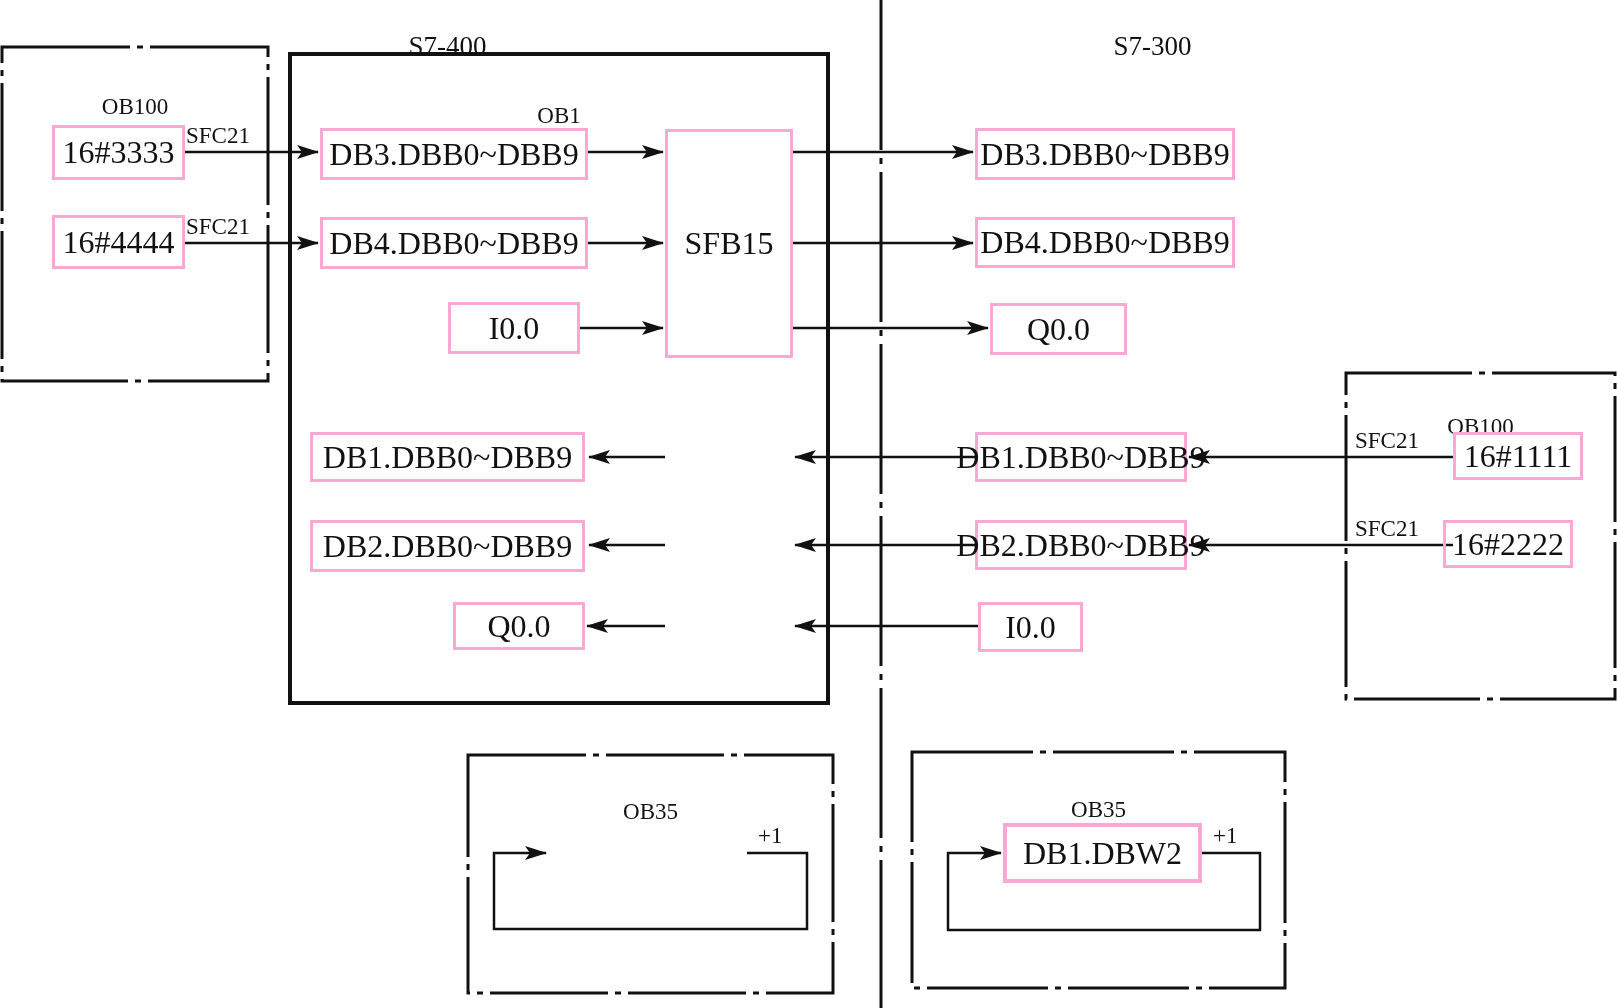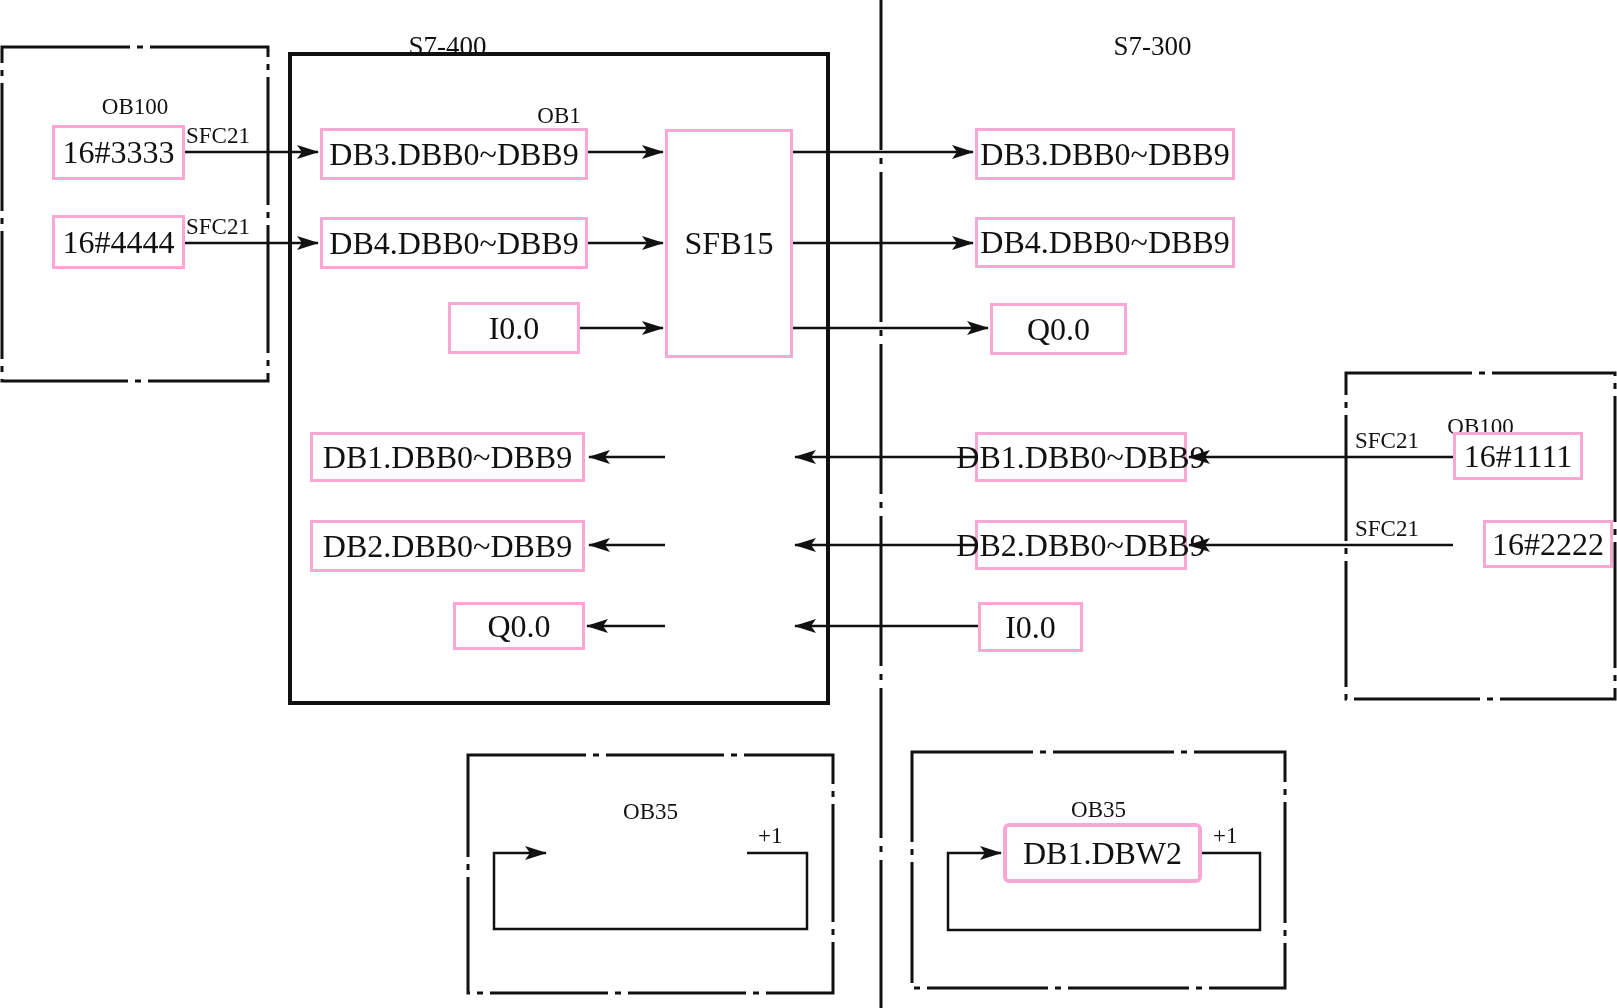--- a/index.html
+++ b/index.html
@@ -109,24 +109,24 @@
 
   <div class="box" style="left:975px;top:128px;width:260px;height:52px;">DB3.DBB0~DBB9</div>
   <div class="box" style="left:975px;top:217px;width:260px;height:51px;">DB4.DBB0~DBB9</div>
   <div class="box" style="left:990px;top:303px;width:137px;height:52px;">Q0.0</div>
   <div class="box" style="left:975px;top:432px;width:212px;height:50px;">DB1.DBB0~DBB9</div>
   <div class="box" style="left:975px;top:520px;width:212px;height:50px;">DB2.DBB0~DBB9</div>
   <div class="box" style="left:978px;top:602px;width:105px;height:50px;">I0.0</div>
 
   <div class="lbl ctr" style="left:1346px;top:381px;width:269px;">OB100</div>
   <div class="box" style="left:1453px;top:432px;width:130px;height:48px;font-family:Liberation Serif, serif;">16#1111</div>
-  <div class="box" style="left:1483px;top:520px;width:130px;height:48px;">16#2222</div>
+  <div class="box" style="left:1443px;top:520px;width:130px;height:48px;">16#2222</div>
   <div class="lbl" style="left:1355px;top:426px;">SFC21</div>
   <div class="lbl" style="left:1355px;top:514px;">SFC21</div>
 
   <div class="lbl ctr" style="left:468px;top:766px;width:365px;">OB35</div>
   <div class="lbl" style="left:758px;top:821px;">+1</div>
 
   <div class="lbl ctr" style="left:912px;top:764px;width:373px;">OB35</div>
-  <div class="box thick" style="left:1003px;top:823px;width:199px;height:60px;border-radius:6px;">DB1.DBW2</div>
+  <div class="box thick" style="left:1003px;top:823px;width:199px;height:60px;">DB1.DBW2</div>
   <div class="lbl" style="left:1213px;top:821px;">+1</div>
 
 </div>
 
 </body></html>

